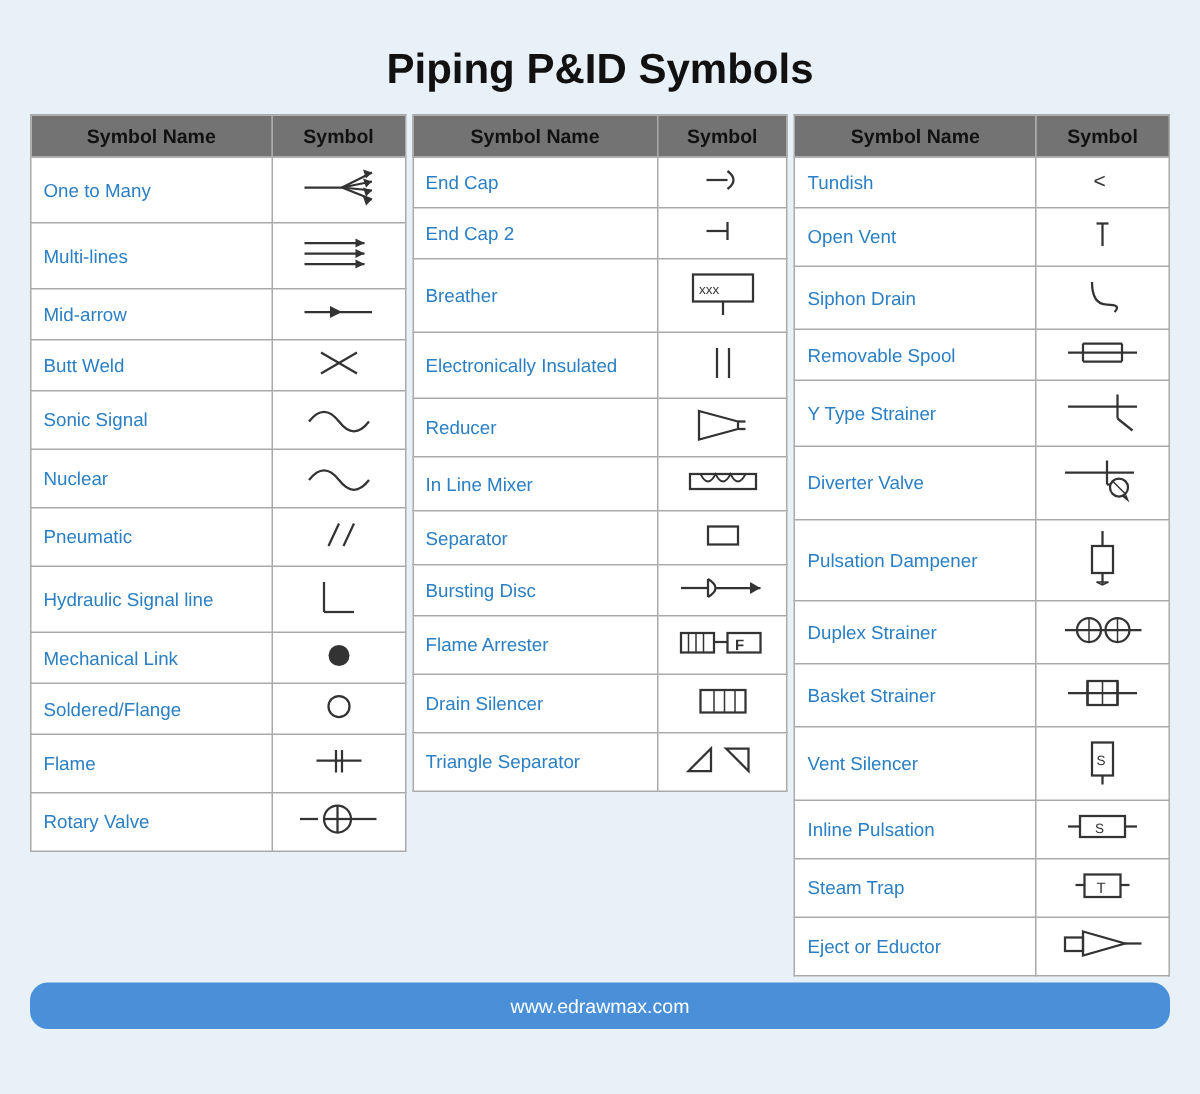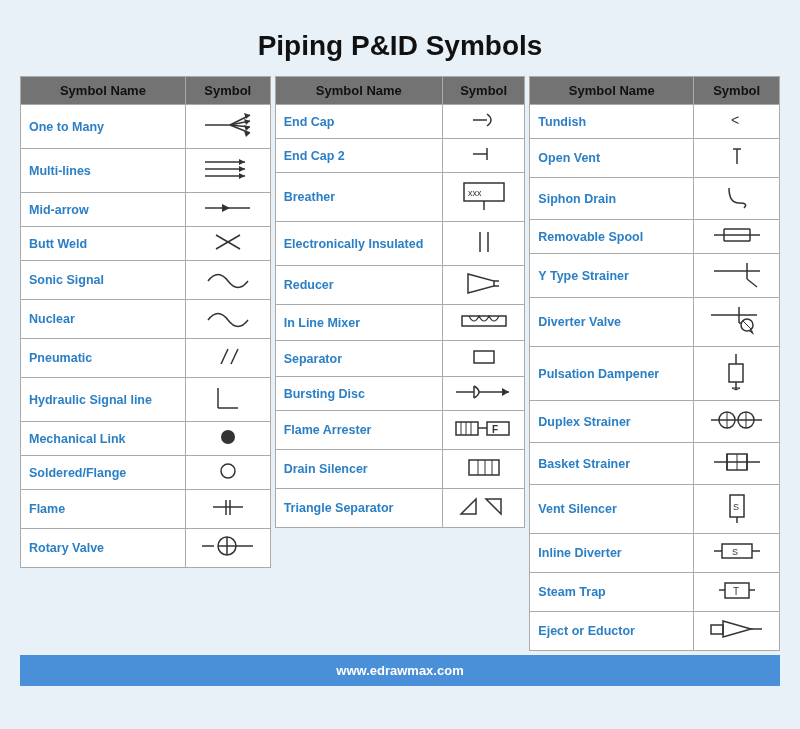--- a/index.html
+++ b/index.html
@@ -43,37 +43,35 @@
       text-align: center;
     }
     td {
       border: 1px solid #aaa;
       padding: 5px 8px;
       font-size: 12.5px;
       vertical-align: middle;
     }
     td:first-child {
       color: #2b7fc4;
-      font-weight: bold;
     }
     td:last-child {
       text-align: center;
       font-size: 14px;
       color: #333;
       min-width: 60px;
     }
     .footer {
       background: #4a90d9;
       color: white;
       text-align: center;
       padding: 8px;
       font-size: 13px;
       margin-top: 4px;
-      border-radius: 0;
-      font-weight: bold;
+      border-radius: 12px;
     }
 
     
     svg { overflow: visible; }
   </style>
 </head>
 <body>
 
 <div class="container">
   <h1>Piping P&amp;ID Symbols</h1>
@@ -438,21 +436,21 @@
           <td>Vent Silencer</td>
           <td>
             <svg width="30" height="35" viewBox="0 0 30 35">
               <rect x="8" y="5" width="14" height="22" fill="none" stroke="#333" stroke-width="1.5"></rect>
               <text x="11" y="20" font-size="9" fill="#333">S</text>
               <line x1="15" y1="27" x2="15" y2="33" stroke="#333" stroke-width="1.5"></line>
             </svg>
           </td>
         </tr>
         <tr>
-          <td>Inline Diverter</td>
+          <td>Inline Pulsation</td>
           <td>
             <svg width="50" height="25" viewBox="0 0 50 25">
               <line x1="2" y1="12" x2="10" y2="12" stroke="#333" stroke-width="1.5"></line>
               <rect x="10" y="5" width="30" height="14" fill="none" stroke="#333" stroke-width="1.5"></rect>
               <text x="20" y="16" font-size="9" fill="#333">S</text>
               <line x1="40" y1="12" x2="48" y2="12" stroke="#333" stroke-width="1.5"></line>
             </svg>
           </td>
         </tr>
         <tr>

